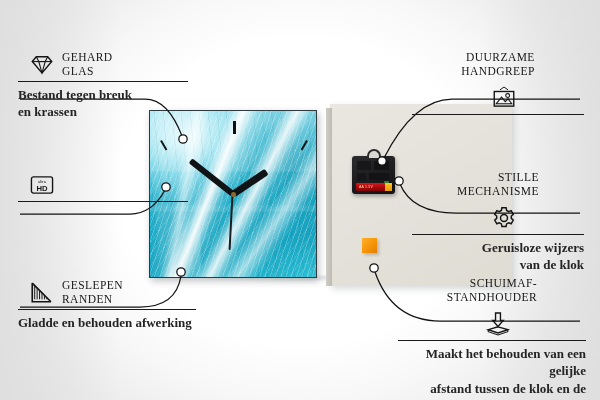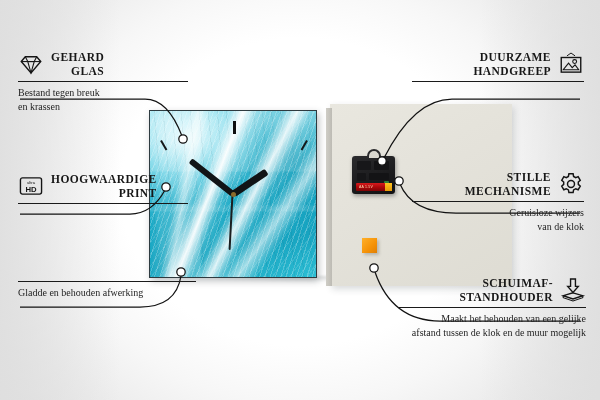--- a/index.html
+++ b/index.html
@@ -144,39 +144,38 @@
   
   #ground-shadow {
     position:absolute; left:140px; top:276px; width:390px; height:18px;
     background: radial-gradient(ellipse 50% 50% at 50% 0%, rgba(110,115,115,.26), rgba(110,115,115,0) 72%);
     filter: blur(1px);
   }
 
   
   .callout { position:absolute; }
   .co-title {
-    font-size:11.5px; font-weight:bold; line-height:1.22;
+    font-size:11.5px; font-weight:normal; line-height:1.22;
     letter-spacing:.45px; color:#171717; text-transform:uppercase;
     white-space:pre-line;
-    text-align:right;
   }
   .co-rule { height:1.3px; background:#1a1a1a; margin:3px 0 4px 0; }
   .co-desc {
-    font-size:10px; line-height:1.32; color:#242424; white-space:pre-line;
+    font-size:13px; line-height:1.32; color:#242424; white-space:pre-line;font-weight:bold;
   }
   .co-head { display:flex; align-items:center; gap:7px; }
-  .co-icon { flex:0 0 auto; width:26px; height:26px; color:#141414; }
+  .co-icon { flex:0 0 auto; width:26px; height:26px; color:#141414;margin-left:11px; }
   .co-icon svg { display:block; width:26px; height:26px; }
 
   
   .callout.left  { text-align:left; }
   .callout.left  .co-head { justify-content:flex-start; }
   
   .callout.right { text-align:right; }
-  .callout.right .co-head { justify-content:flex-end; }
+  .callout.right .co-head { justify-content:flex-end;flex-direction:column; }
 
   #co-gehard    { left:18px;  top:50px;  width:170px; }
   #co-print     { left:18px;  top:172px; width:170px; }
   #co-randen    { left:18px;  top:278px; width:178px; }
   #co-handgreep { left:412px; top:50px;  width:172px; }
   #co-mechanism { left:412px; top:170px; width:172px; }
   #co-foam      { left:398px; top:276px; width:188px; }
 
   #leader-layer { position:absolute; inset:0; pointer-events:none; }
   .leader { fill:none; stroke:#121212; stroke-width:1.25; }
@@ -270,27 +269,43 @@
 
   <div class="callout left" id="co-print">
     <div class="co-head">
       <span class="co-icon">
         <svg viewBox="0 0 32 32">
           <rect x="3" y="6" width="26" height="20" rx="2.5" fill="none" stroke="currentColor" stroke-width="1.7"></rect>
           <text x="16" y="14" text-anchor="middle" font-family="Liberation Sans, sans-serif" font-size="5.2" fill="currentColor">ultra</text>
           <text x="16" y="23" text-anchor="middle" font-family="Liberation Sans, sans-serif" font-size="9.5" font-weight="bold" fill="currentColor">HD</text>
         </svg>
       </span>
-      <span class="co-title">HOOGWAARDIGE
-PRINT</span>
     </div>
     <div class="co-rule"></div>
   </div>
 
   <div class="callout left" id="co-randen">
+    <div class="co-head">
+      <span class="co-icon">
+        <svg viewBox="0 0 32 32">
+            <g stroke="currentColor" fill="none">
+          <path d="M4 5 L27 28" stroke-width="2"></path>
+          <path d="M4 5 L4 28 L27 28" stroke-width="2"></path>
+          <path d="M7 8 L7 25" stroke-width="1.2"></path>
+          <path d="M10 11 L10 25" stroke-width="1.2"></path>
+          <path d="M13 14 L13 25" stroke-width="1.2"></path>
+          <path d="M16 17 L16 25" stroke-width="1.2"></path>
+          <path d="M19 20 L19 25" stroke-width="1.2"></path>
+          <path d="M22 23 L22 25" stroke-width="1.2"></path>
+        </g>
+          </svg>
+      </span>
+      <span class="co-title">GESLEPEN
+RANDEN</span>
+    </div>
     <div class="co-rule"></div>
     <div class="co-desc">Gladde en behouden afwerking</div>
   </div>
 
   <div class="callout right" id="co-handgreep">
     <div class="co-head">
       <span class="co-title">DUURZAME
 HANDGREEP</span>
       <span class="co-icon">
         <svg viewBox="0 0 32 32">

